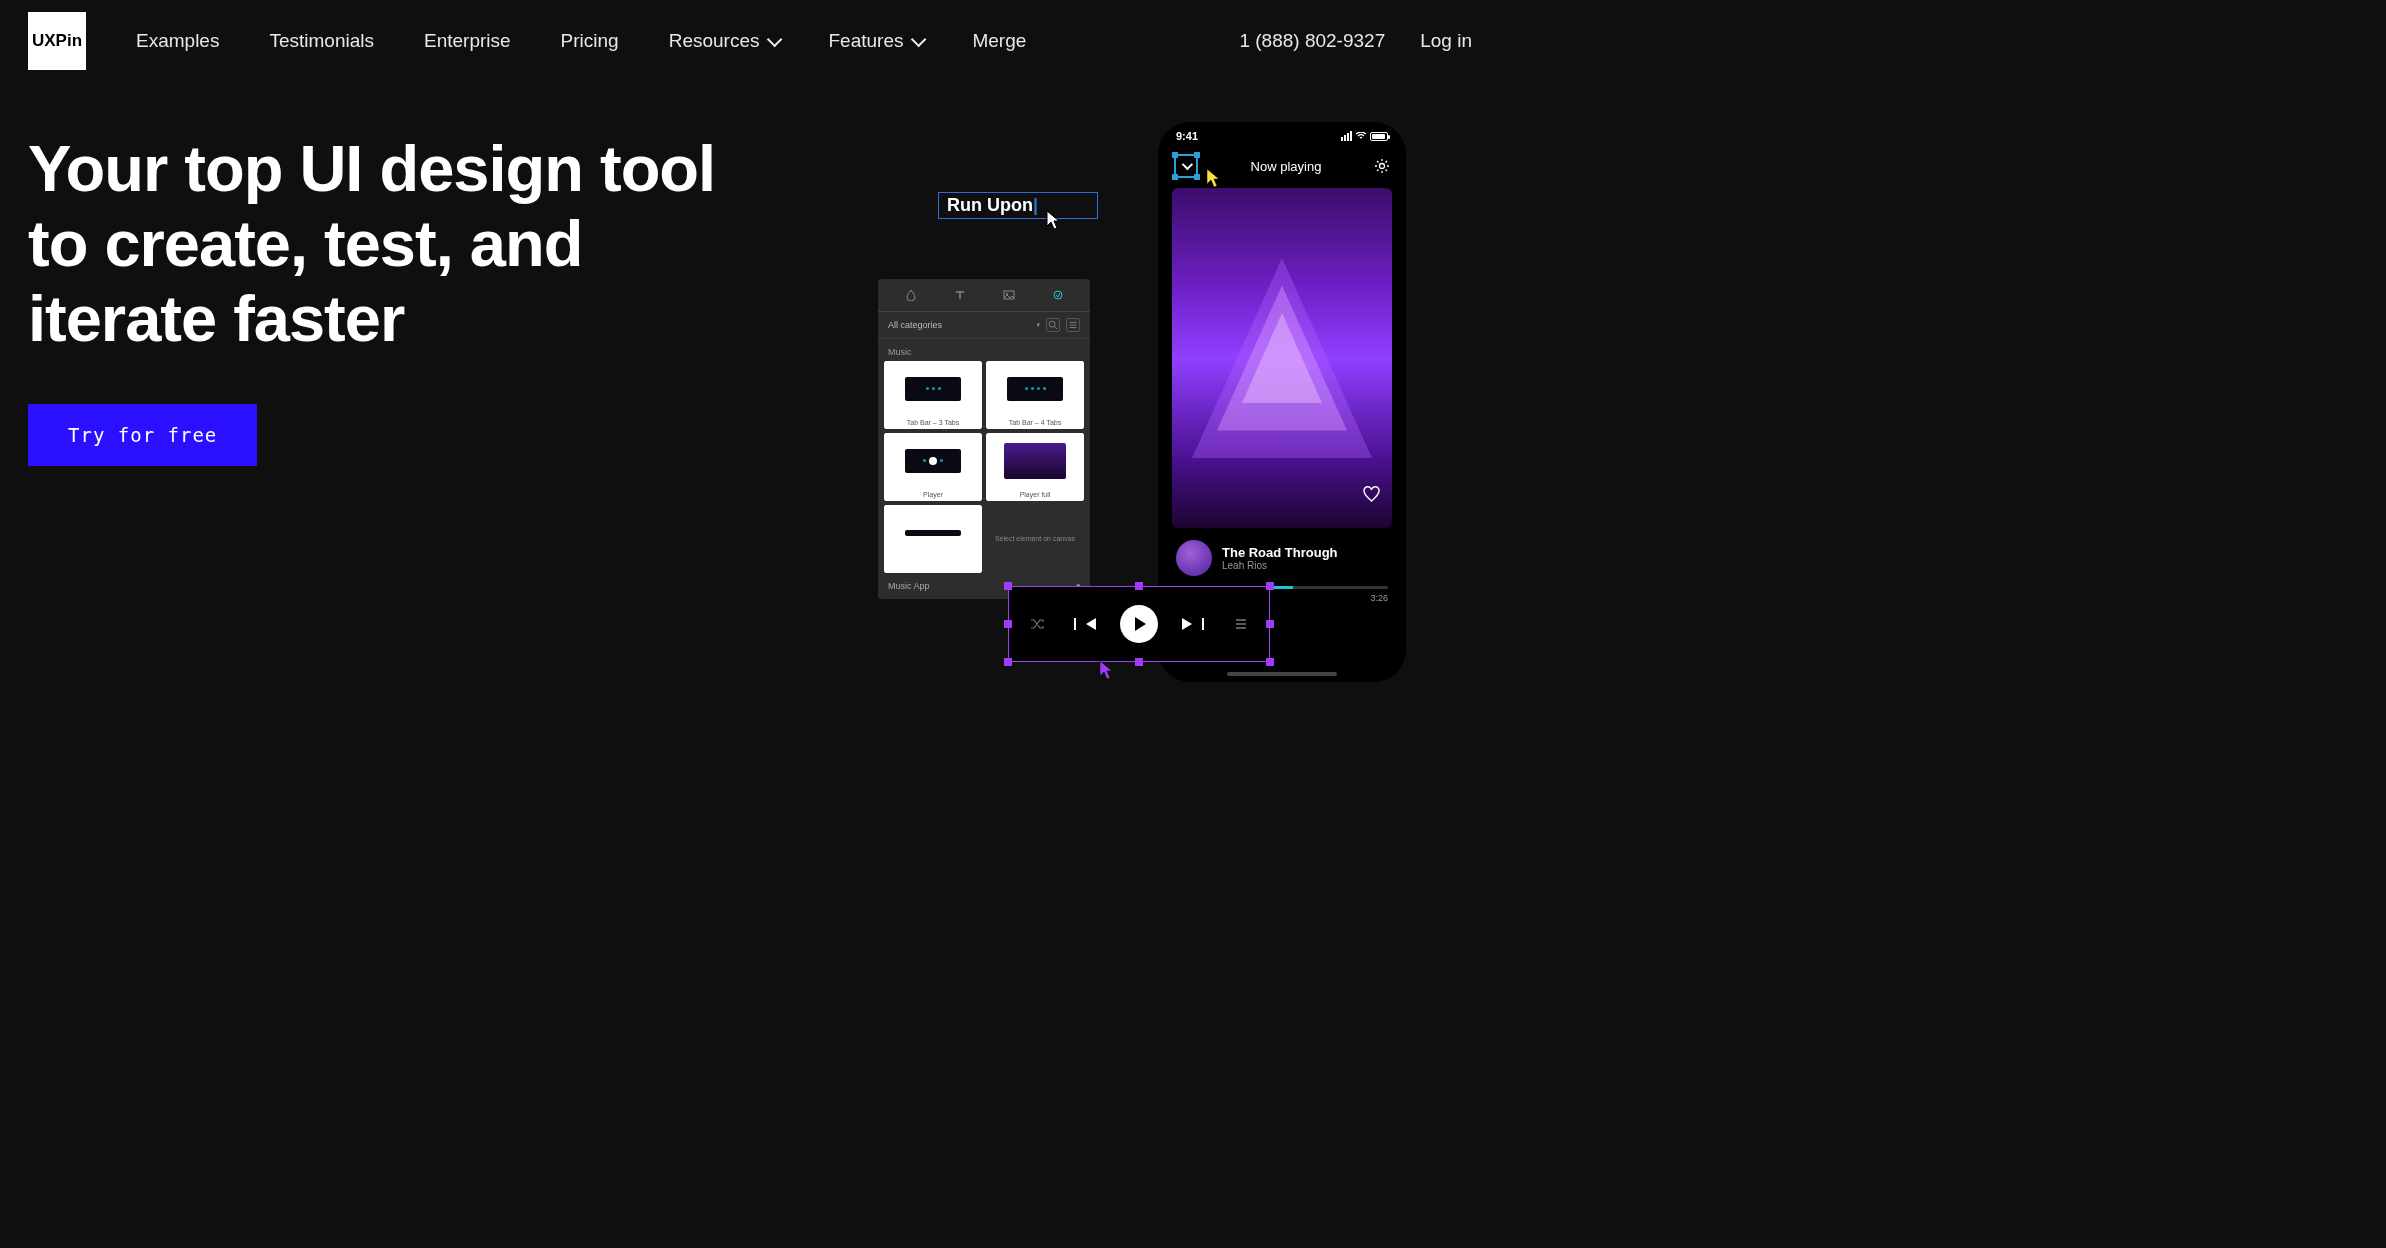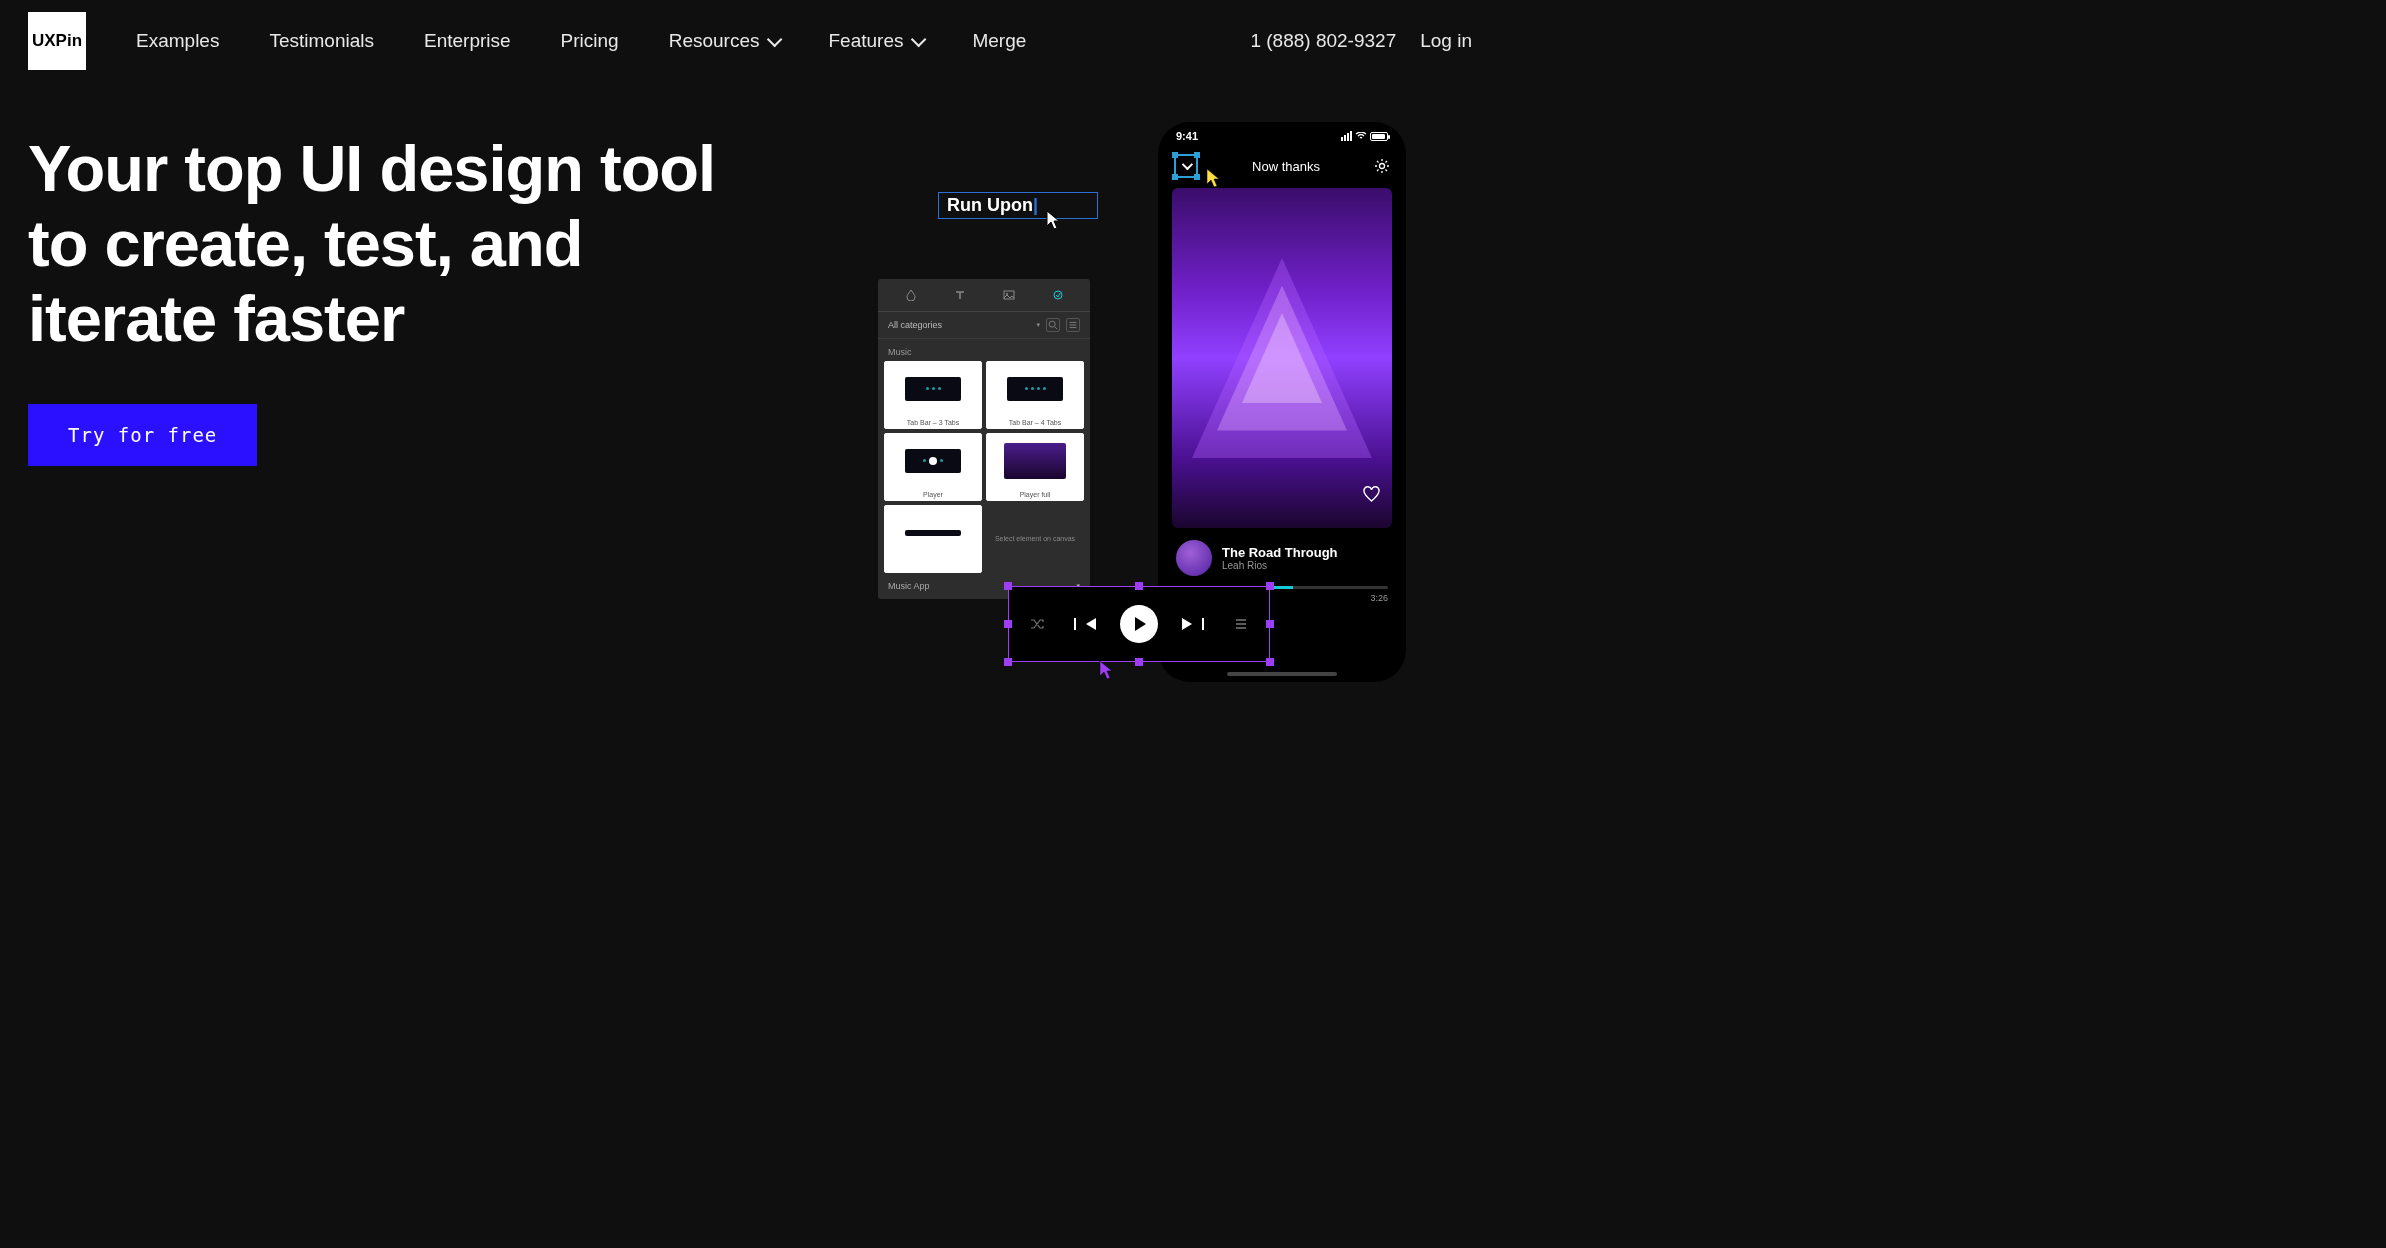--- a/index.html
+++ b/index.html
@@ -45,21 +45,21 @@
 .chevron-down {
   width: 11px;
   height: 11px;
   border-right: 2px solid #e8e8e8;
   border-bottom: 2px solid #e8e8e8;
   transform: rotate(45deg) translateY(-3px);
 }
 .header-right {
   margin-left: auto;
   display: flex;
-  gap: 24px;
+  gap: 35px;
   align-items: center;
   font-size: 19px;
   color: #e8e8e8;
 }
 .hero {
   padding: 50px 28px 0;
   display: flex;
 }
 .hero-left { width: 740px; }
 .hero-title {
@@ -530,21 +530,21 @@
             </svg>
           <div class="batt"></div>
         </div>
       </div>
       <div class="phone-header">
         <div class="chevron-box">
           <span class="chevron-v"></span>
           <span class="h"></span>
             <span class="h2"></span>
         </div>
-        <div class="now-playing">Now thanks</div>
+        <div class="now-playing">Now playing</div>
         <svg class="gear" viewBox="0 0 16 16">
             <circle cx="8" cy="8" r="2.5" fill="none" stroke="#fff" stroke-width="1.3"></circle>
             <path d="M8 1 V3 M8 13 V15 M1 8 H3 M13 8 H15 M3 3 L4.5 4.5 M11.5 11.5 L13 13 M3 13 L4.5 11.5 M11.5 4.5 L13 3" stroke="#fff" stroke-width="1.3"></path>
           </svg>
       </div>
       <svg class="yellow-cursor" viewBox="0 0 14 20">
           <path d="M1 1 L1 16 L5 12 L8 19 L11 18 L8 11 L13 11 Z" fill="#ffe040" stroke="#000" stroke-width="0.5"></path>
         </svg>
       <div class="album-art">
         <div class="triangle"></div>

